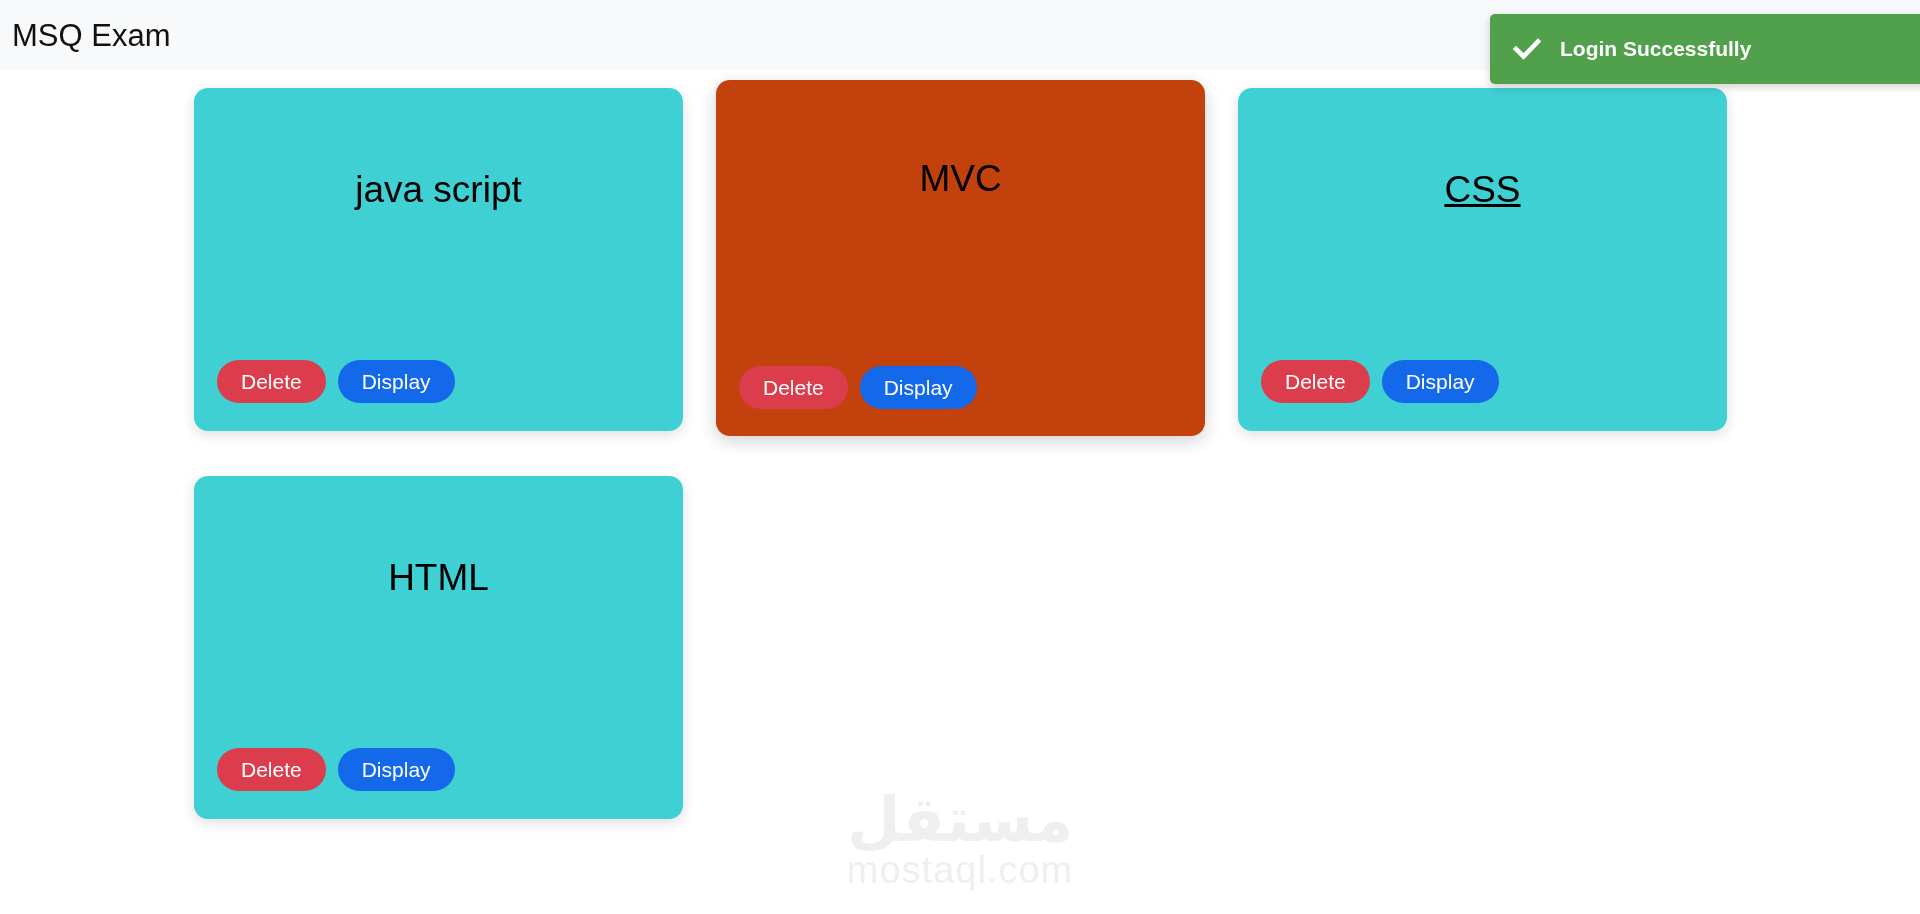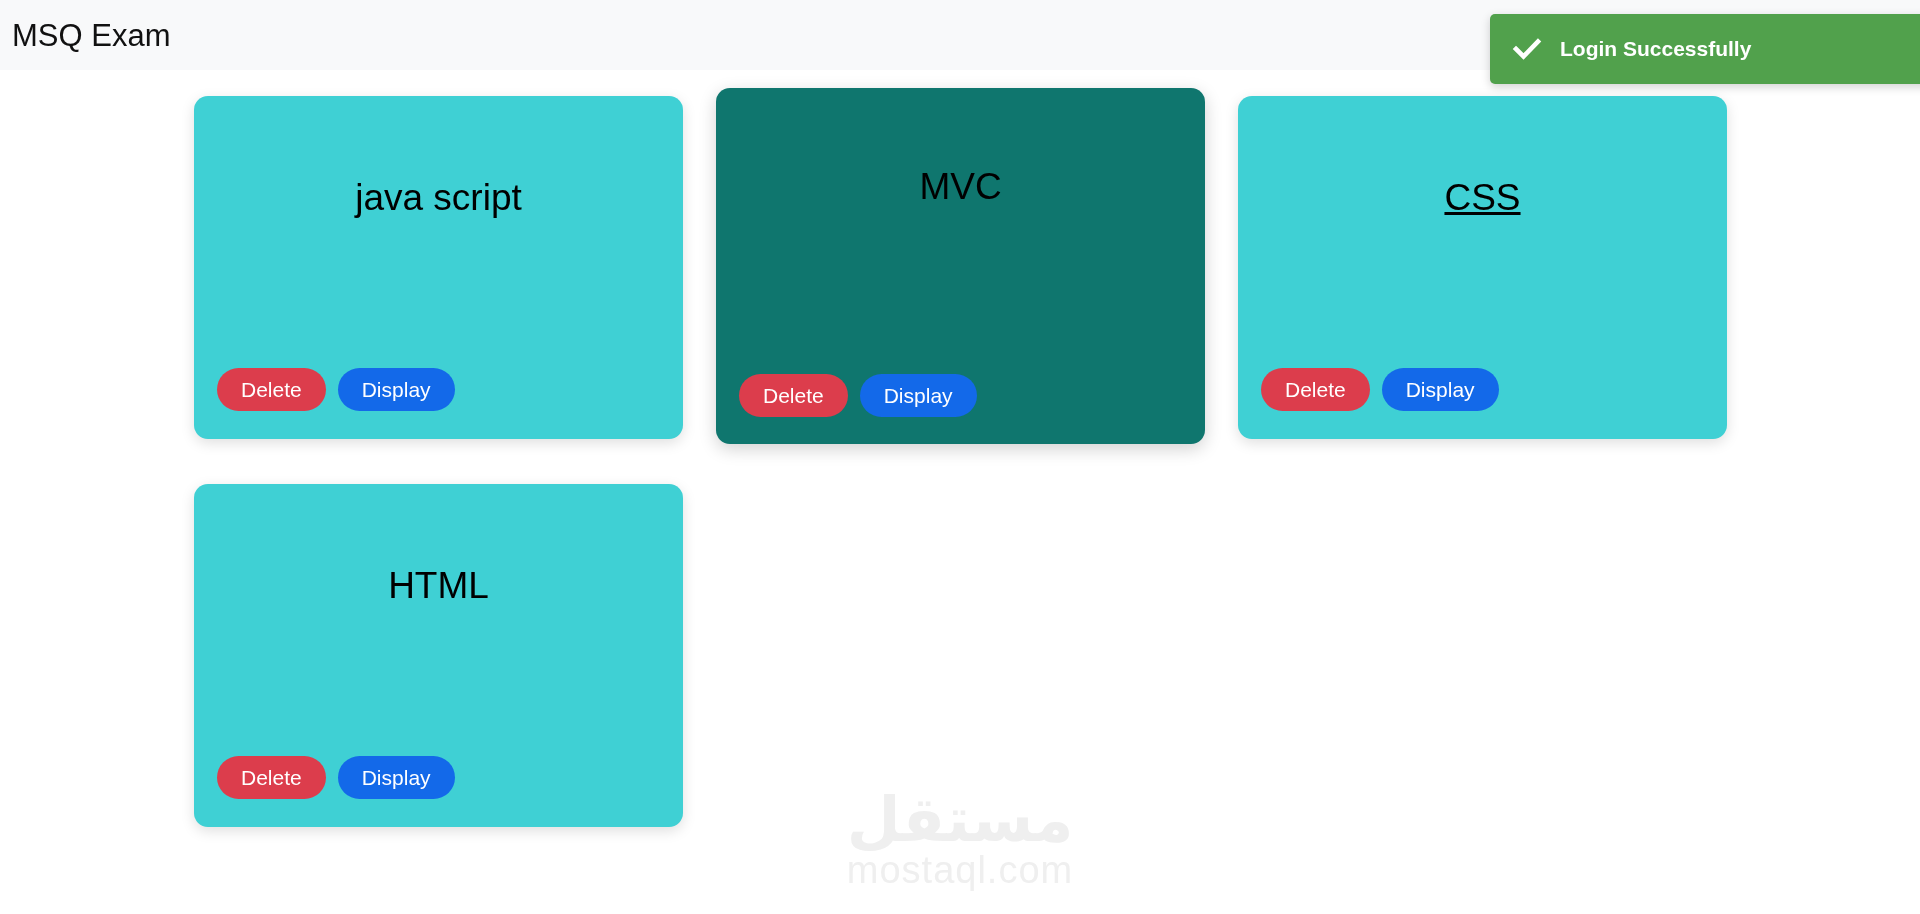--- a/index.html
+++ b/index.html
@@ -54,21 +54,21 @@
     padding: 0 16px;
     white-space: nowrap;
     text-decoration: none;
     cursor: pointer;
     line-height: 1;
   }
 
   
   .content {
     position: absolute;
-    top: 70px;
+    top: 62px;
     left: 0;
     width: 1764px;
     height: 844px;
   }
 
   .card {
     position: absolute;
     background: #3fd0d4;
     border-radius: 14px;
     box-shadow: 0 4px 14px rgba(0,0,0,0.13);
@@ -108,21 +108,21 @@
   .btn-display { background: #1369e9; }
 
   
   #card-0 { left: 194px; top: 26px; width: 489px; height: 343px; }
   #card-0 .card-title { margin-top: 83px; }
   #card-0 .card-actions { left: 23px; bottom: 28px; }
 
   
   #card-1 {
     left: 716px; top: 18px; width: 489px; height: 356px;
-    background: #0f766e;
+    background: #c2410c;
     box-shadow: 0 5px 17px rgba(0,0,0,0.18);
   }
   #card-1 .card-title { margin-top: 80px; }
   #card-1 .card-actions { left: 23px; bottom: 27px; }
 
   
   #card-2 { left: 1238px; top: 26px; width: 489px; height: 343px; text-decoration: underline; }
   #card-2 .card-title { margin-top: 83px; }
   #card-2 .card-actions { left: 23px; bottom: 28px; }
 

